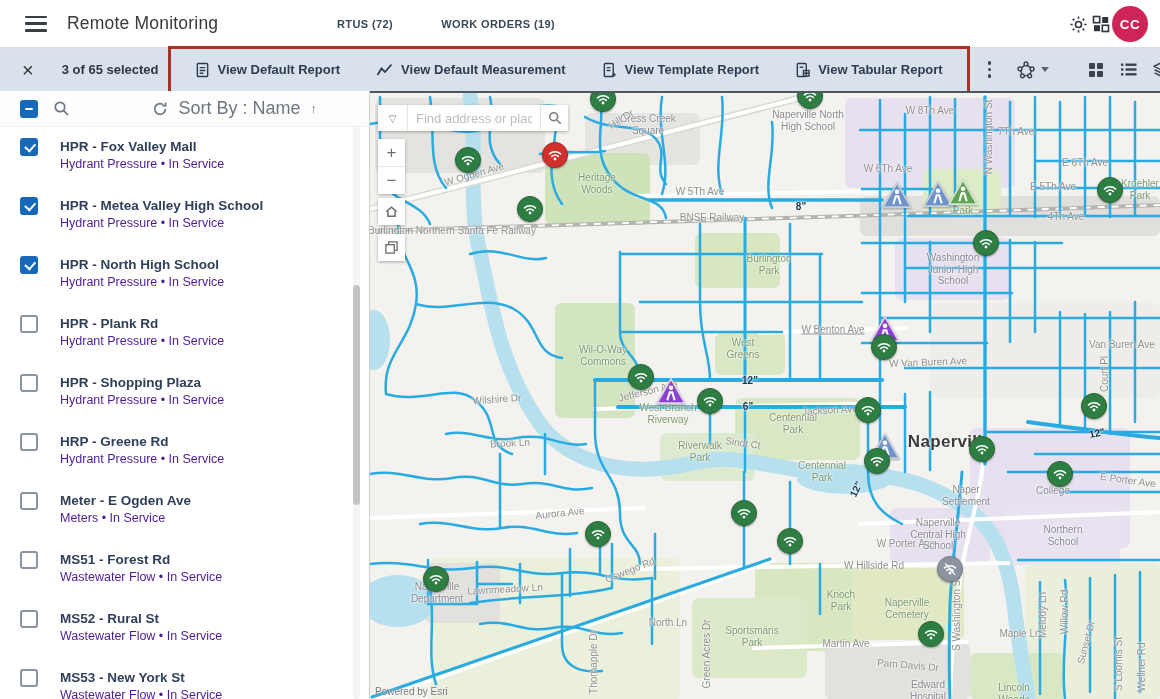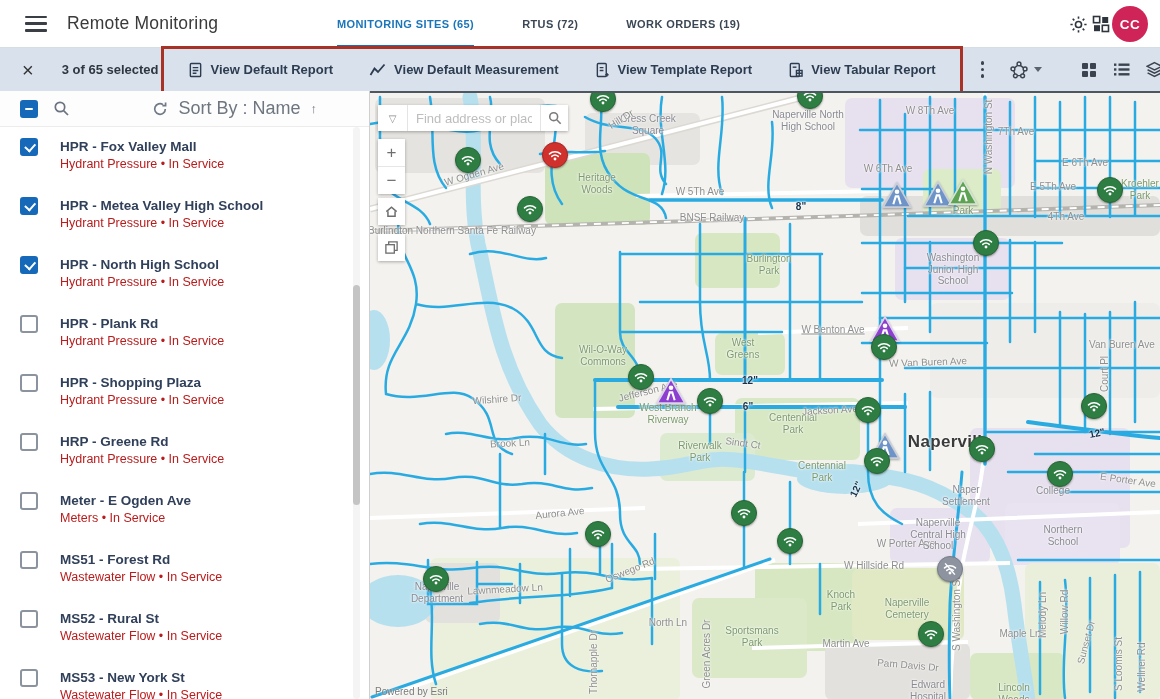--- a/index.html
+++ b/index.html
@@ -16,21 +16,21 @@
   .tab.active{color:#1b75ba;border-bottom-color:#1b6db5;}
   .top-actions{position:absolute;right:12px;top:0;height:48px;display:flex;align-items:center;}
   .icon-btn{background:none;border:none;padding:2px;display:flex;align-items:center;justify-content:center;cursor:pointer;color:#2f353c;}
   .avatar{width:36px;height:36px;border-radius:50%;background:#ce2457;color:#fff;font-size:13.5px;font-weight:700;display:flex;align-items:center;justify-content:center;letter-spacing:.5px;cursor:pointer;}
 
   
   .toolbar{position:absolute;left:0;top:48px;width:1160px;height:43px;background:#d9e2ec;display:flex;align-items:center;}
   .tb-close{background:none;border:none;font-size:20px;line-height:1;color:#333;margin-left:16px;cursor:pointer;}
   .vdiv{width:1px;height:22px;background:#aab6c2;margin:0 11px;}
   .sel-text{font-size:13px;font-weight:600;color:#2f3640;white-space:nowrap;}
-  .hl-box{display:flex;align-items:center;height:48px;border:3px solid #a93226;margin-left:2px;padding:0 6px;}
+  .hl-box{display:flex;align-items:center;height:48px;border:3px solid #a93226;margin-left:9px;padding:0 6px;}
   .tb-btn{display:flex;align-items:center;gap:8px;background:none;border:none;padding:0 18px;height:100%;font-size:13px;font-weight:600;color:#2d3c50;cursor:pointer;white-space:nowrap;}
   .tb-btn svg{flex:none;}
   .kebab{display:flex;flex-direction:column;gap:3px;background:none;border:none;margin-left:12px;padding:4px 6px;cursor:pointer;}
   .kebab i{width:3.5px;height:3.5px;border-radius:50%;background:#3c4350;}
   .cluster-btn{display:flex;align-items:center;gap:6px;background:none;border:none;margin-left:14px;cursor:pointer;color:#3c4350;}
   .caret{width:0;height:0;border-left:4.5px solid transparent;border-right:4.5px solid transparent;border-top:5px solid #5a6470;}
   .sq-btn{background:none;border:none;padding:3px;margin:0 5px;display:flex;align-items:center;justify-content:center;color:#3c4350;cursor:pointer;}
 
   
   .sidebar{position:absolute;left:0;top:91px;width:370px;height:608px;background:#fff;border-right:1px solid #cfcfcf;overflow:hidden;}
@@ -40,21 +40,21 @@
   .cb.ind::after{content:"";position:absolute;left:3px;top:6px;width:8px;height:2.4px;background:#fff;border-radius:1px;}
   .cb.checked::after{content:"";position:absolute;left:3.2px;top:3.4px;width:8px;height:4.5px;border-left:2.4px solid #fff;border-bottom:2.4px solid #fff;transform:rotate(-48deg);}
   .hdr-search{margin-left:15px;color:#6b7280;display:flex;cursor:pointer;}
   .hdr-right{margin-left:auto;display:flex;align-items:center;gap:10px;color:#707a86;}
   .sort-label{font-size:18px;color:#6e7680;white-space:nowrap;cursor:pointer;}
   .sort-arrow{font-size:13px;color:#6e7680;}
   .site-list{position:absolute;left:0;top:36px;width:370px;}
   .site-row{height:59px;display:flex;align-items:flex-start;padding:11px 0 0 20px;cursor:pointer;}
   .site-text{margin-left:22px;}
   .site-title{font-size:13.5px;font-weight:600;color:#31405a;line-height:1.35;}
-  .site-sub{font-size:12.5px;color:#b91c1c;line-height:1.4;}
+  .site-sub{font-size:12.5px;color:#4c1d95;line-height:1.4;}
   .scroll-track{position:absolute;right:9px;top:36px;width:7px;height:572px;background:#f4f4f4;border-radius:4px;}
   .scroll-thumb{position:absolute;right:9px;top:194px;width:7px;height:220px;background:#c4c4c4;border-radius:4px;cursor:pointer;}
 
   
   .map{position:absolute;left:370px;top:91px;width:790px;height:608px;background:#f3f2ee;border-top:2px solid #4e565e;overflow:hidden;}
   .blob{position:absolute;border-radius:7px;}
   .map svg.net{position:absolute;left:0;top:0;z-index:2;}
   .map-labels{position:absolute;left:0;top:0;width:790px;height:608px;z-index:3;pointer-events:none;}
   .ml{position:absolute;transform:translate(-50%,-50%);font-size:10px;color:#8f8f8f;white-space:nowrap;text-shadow:0 0 2px #fff,0 0 3px #fff;}
   .ml.wrap{white-space:normal;text-align:center;line-height:1.15;}
@@ -111,21 +111,20 @@
 <div class="app">
 
   <header class="topbar">
     <div class="hamburger">
         <span></span>
         <span></span>
         <span></span>
       </div>
     <h1 class="app-title">Remote Monitoring</h1>
     <nav class="tabs">
-      <div class="tab active">MONITORING SITES (65)</div>
       <div class="tab">RTUS (72)</div>
       <div class="tab">WORK ORDERS (19)</div>
     </nav>
     <div class="top-actions">
       <button class="icon-btn">
         <svg width="19" height="19" viewBox="0 0 20 20" fill="none" stroke="currentColor" stroke-width="1.7">
           <circle cx="10" cy="10" r="3.2"></circle>
           <path d="M10 1.5v2.4M10 16.1v2.4M1.5 10h2.4M16.1 10h2.4M3.9 3.9l1.7 1.7M14.4 14.4l1.7 1.7M16.1 3.9l-1.7 1.7M5.6 14.4l-1.7 1.7"></path>
         </svg>
       </button>

